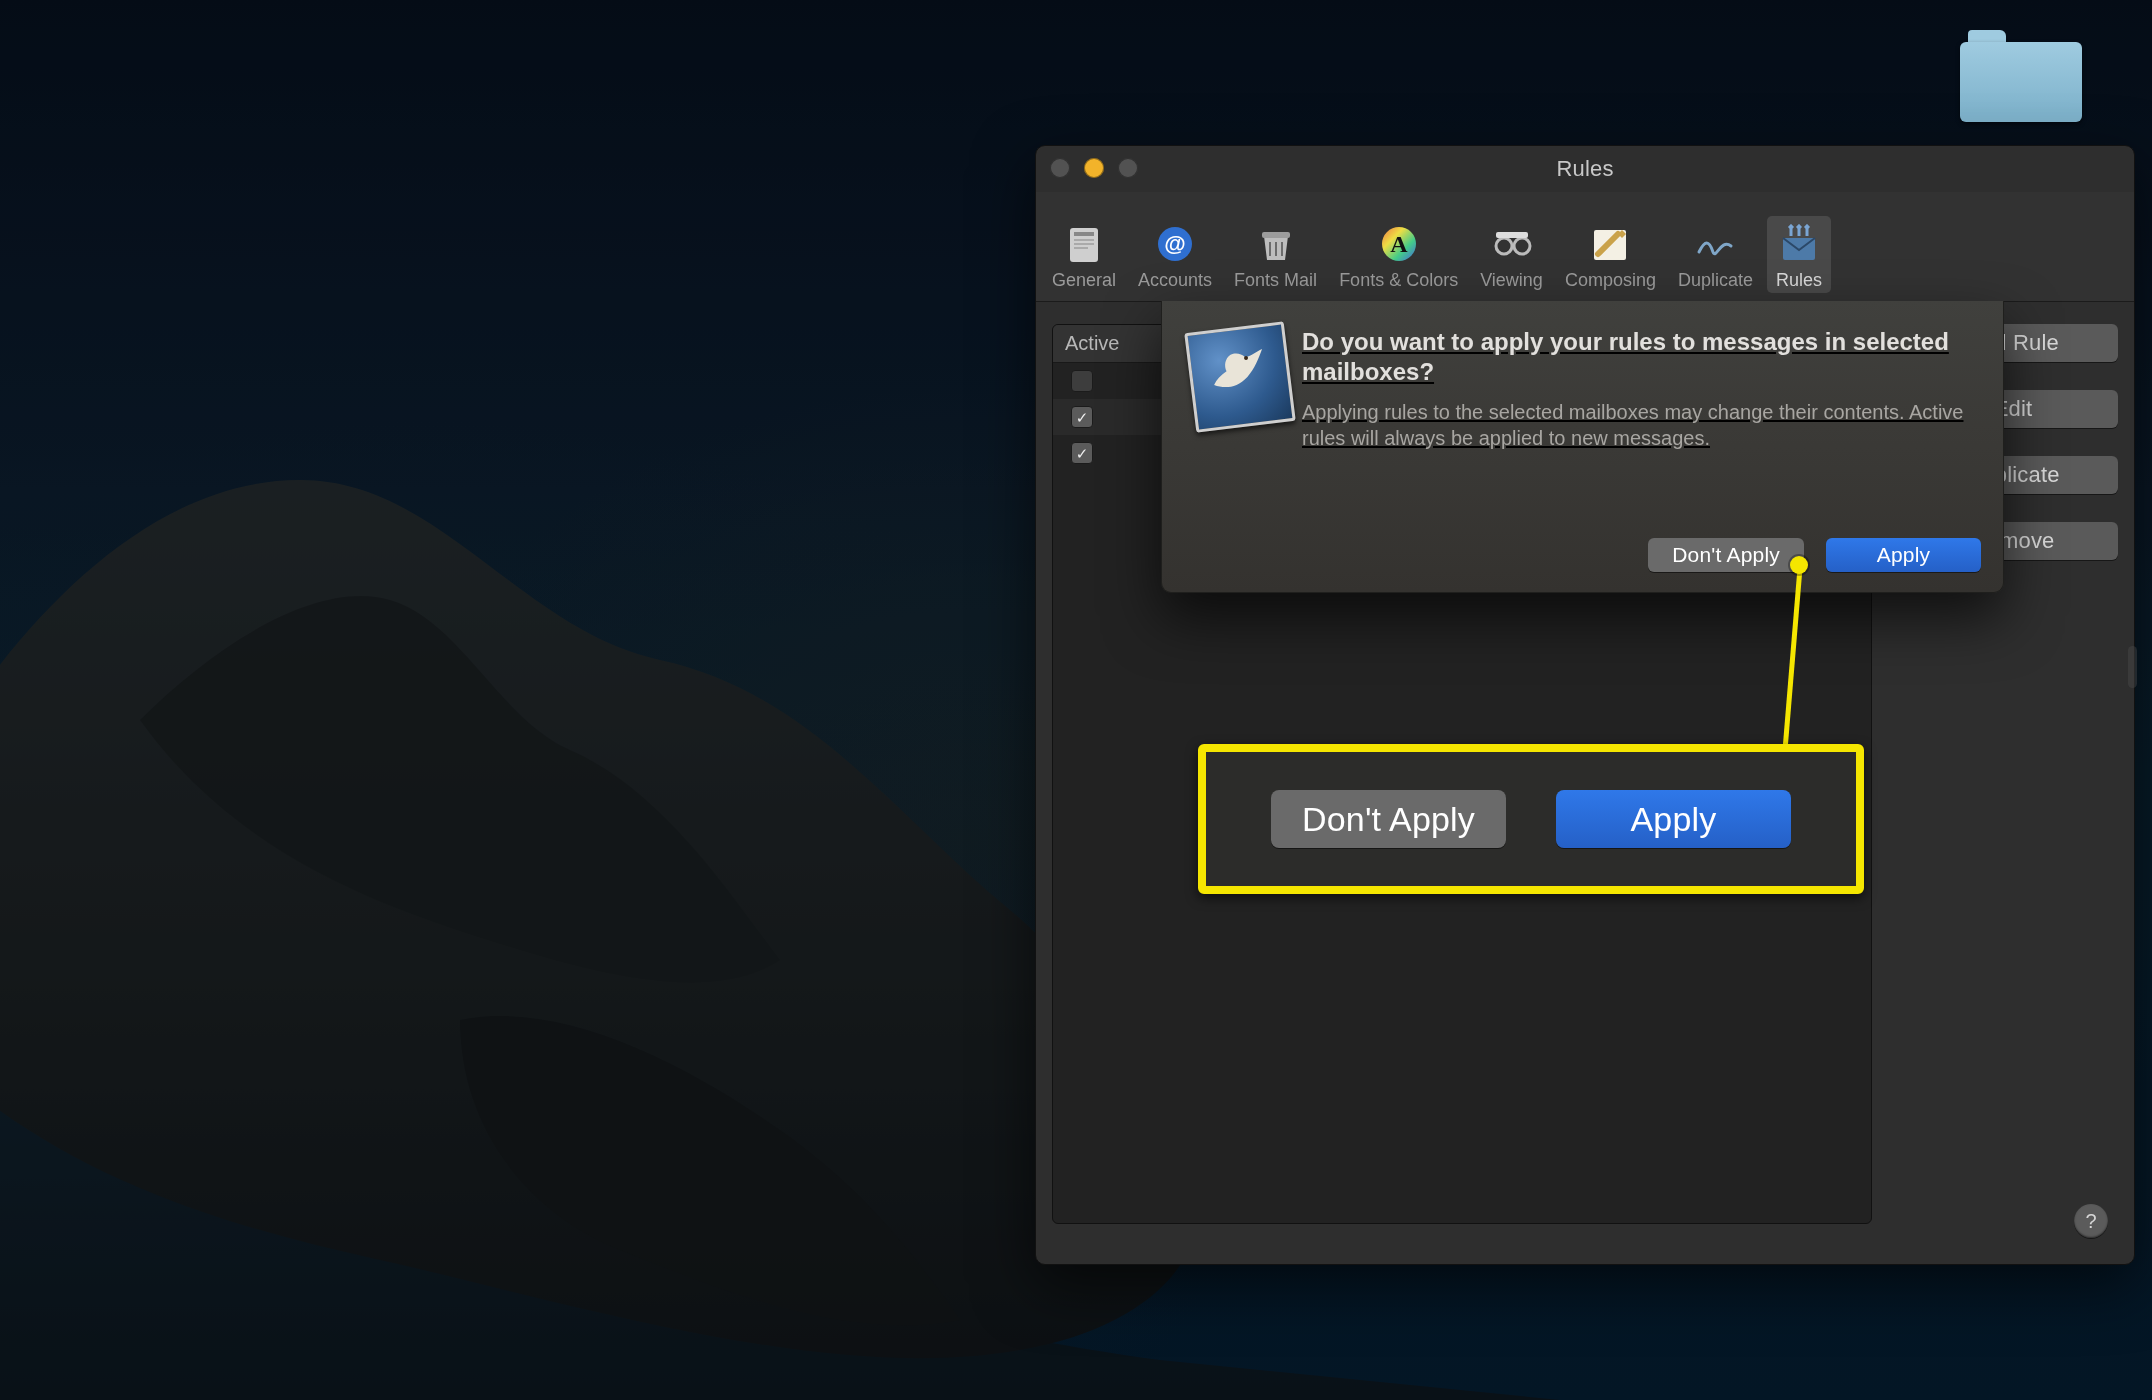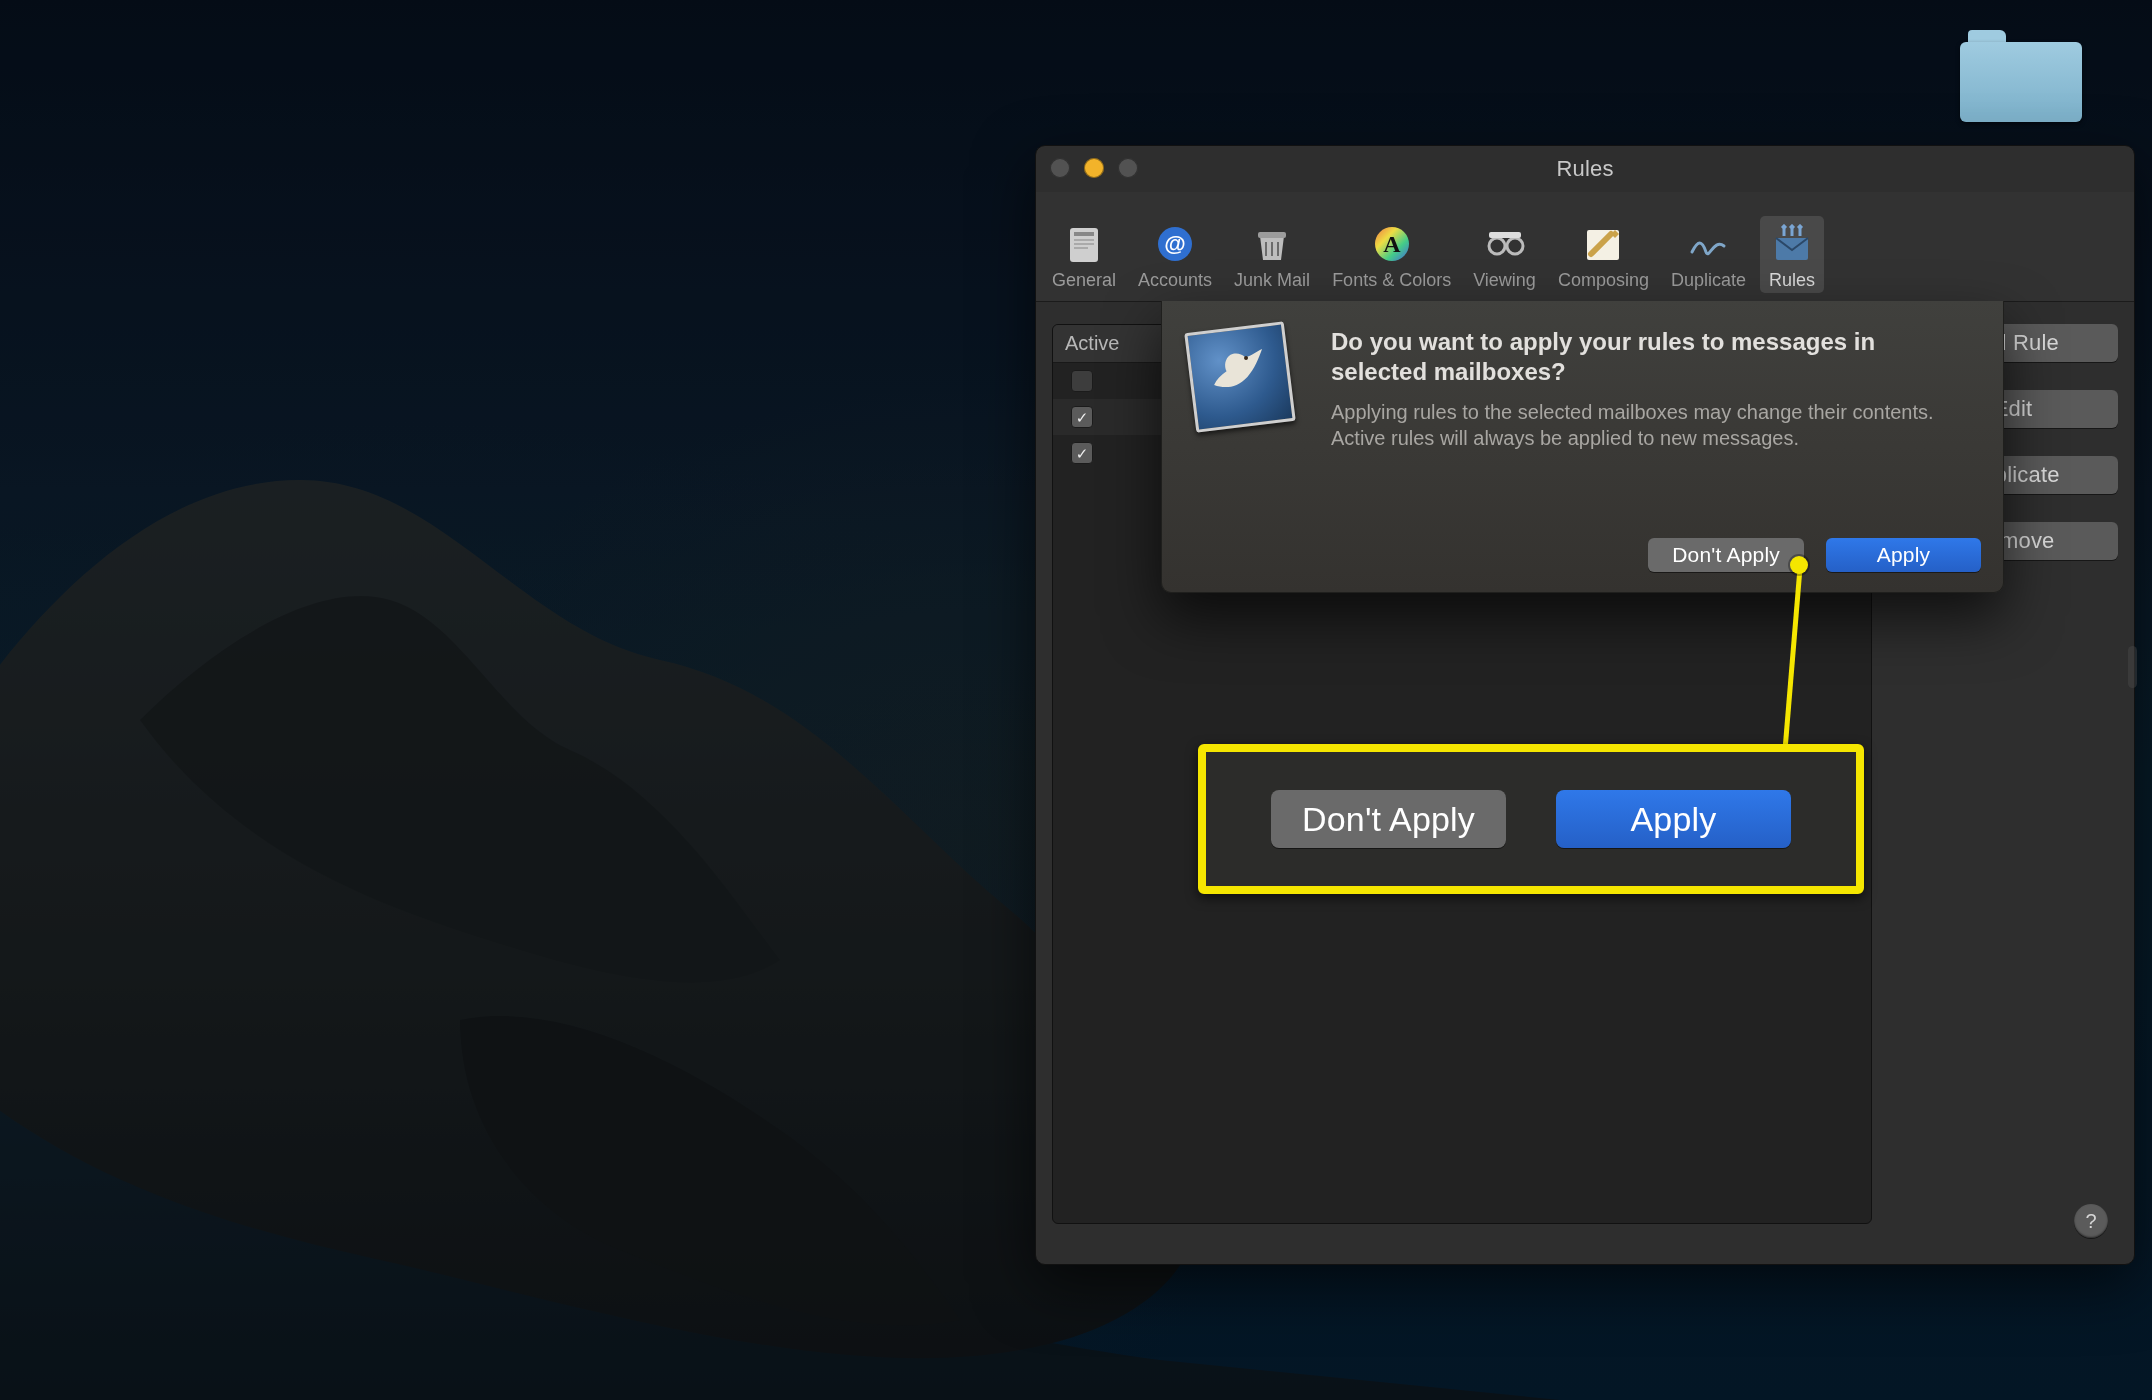--- a/index.html
+++ b/index.html
@@ -117,21 +117,21 @@
 
   
   .sheet {
     position:absolute; top:155px; left:125px; width:843px; height:292px;
     background:linear-gradient(180deg,#40403d,#34322f);
     border:1px solid #1f1f1d; border-top:none;
     border-radius:0 0 10px 10px;
     box-shadow:0 25px 55px rgba(0,0,0,0.65);
     padding:26px 28px 22px 28px;
   }
-  .sheet-row { display:flex; gap:41px; }
+  .sheet-row { display:flex; gap:12px;text-decoration:underline; }
   .stamp {
     flex:0 0 100px; height:100px; position:relative;
   }
   .stamp .frame {
     position:absolute; inset:0; border:3px solid #cfcfcf; border-radius:3px;
     box-shadow:0 3px 5px rgba(0,0,0,.6);
     transform:rotate(-7deg);
     background:
       radial-gradient(circle at 30% 30%, #6191c8, #2e5a8e 60%, #1b3a5e 100%);
     overflow:hidden;
@@ -239,21 +239,21 @@
         <span class="tool-label">Accounts</span>
       </div>
       <div class="tool-item">
         <span class="tool-icon">
           <svg viewBox="0 0 44 40">
               <path d="M10 12h24l-3 24H13z" fill="#bdbdbd"></path>
               <rect x="8" y="8" width="28" height="6" rx="2" fill="#9c9c9c"></rect>
               <path d="M16 18v14M22 18v14M28 18v14" stroke="#6b6b6b" stroke-width="2"></path>
             </svg>
         </span>
-        <span class="tool-label">Junk Mail</span>
+        <span class="tool-label">Fonts Mail</span>
       </div>
       <div class="tool-item">
         <span class="tool-icon">
           <svg viewBox="0 0 44 40">
             <defs>
                 <linearGradient id="rg" x1="0" x2="1" y1="0" y2="1">
               <stop offset="0" stop-color="#e74"></stop>
                   <stop offset=".33" stop-color="#ed4"></stop>
                   <stop offset=".66" stop-color="#4c8"></stop>
                   <stop offset="1" stop-color="#46d"></stop>

